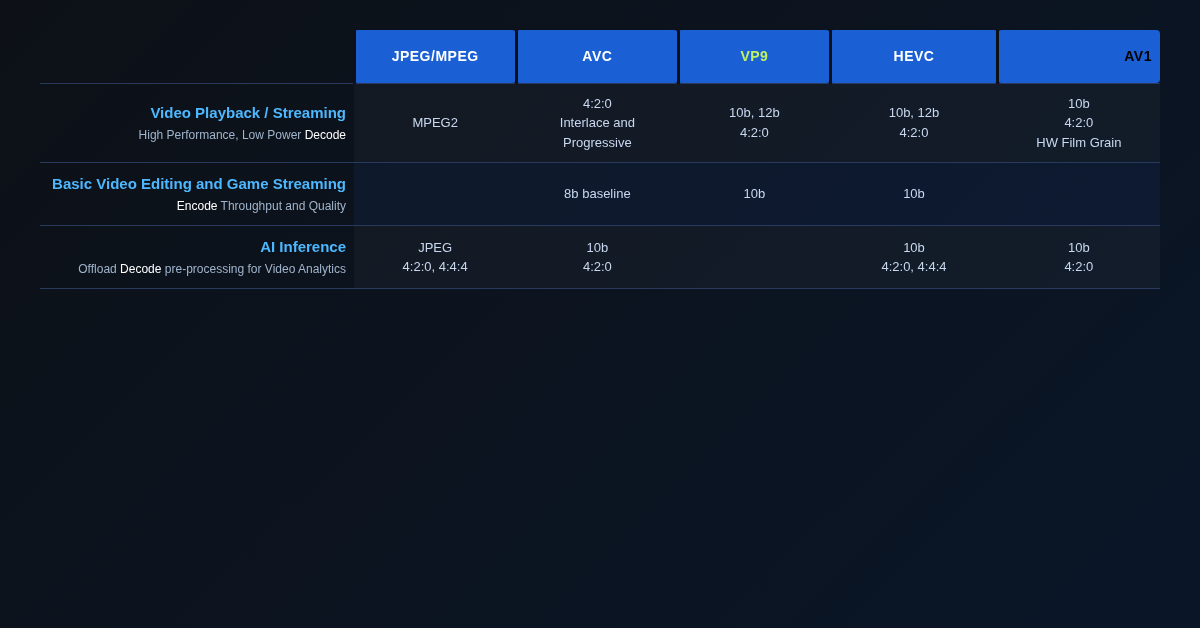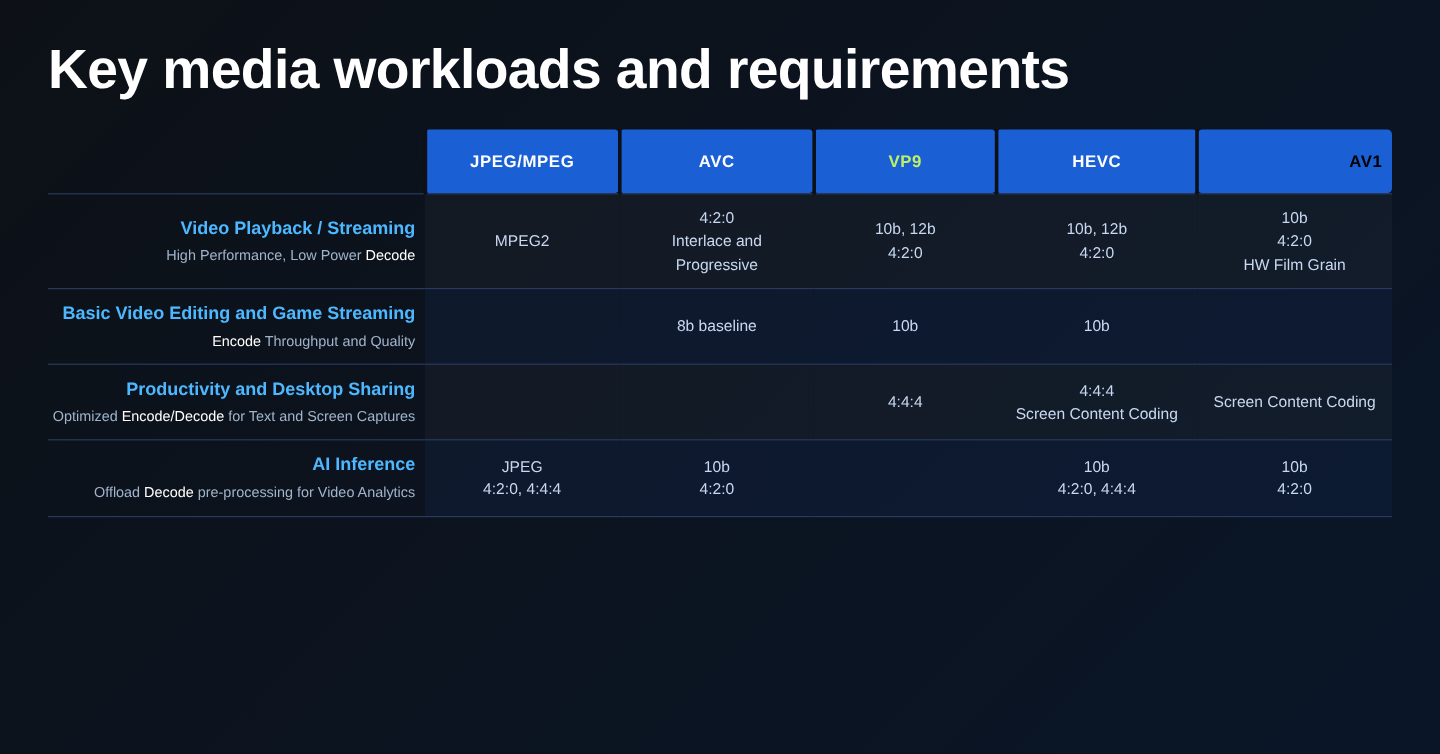--- a/index.html
+++ b/index.html
@@ -136,21 +136,20 @@
 
     
     thead th + th {
       border-left: 3px solid #0d1117;
     }
   </style>
 </head>
 <body>
 
 <div class="page-wrapper">
-  <h1 class="main-title">Key media workloads and requirements</h1>
 
   <div class="table-container">
     <table>
       <colgroup>
         <col class="col-label">
         <col class="col-jpeg">
         <col class="col-avc">
         <col class="col-vp9">
         <col class="col-hevc">
         <col class="col-av1">
@@ -184,31 +183,20 @@
           </tr>
           <tr>
             <td class="label-cell"><span class="row-title">Basic Video Editing and Game Streaming</span><span class="row-subtitle"><b>Encode</b> Throughput and Quality</span></td>
             <td></td>
             <td>8b baseline</td>
             <td>10b</td>
             <td>10b</td>
             <td></td>
           </tr>
           <tr>
-            <td class="label-cell"><span class="row-title">Productivity and Desktop Sharing</span><span class="row-subtitle">Optimized <b>Encode/Decode</b> for
-Text and Screen Captures</span></td>
-            <td></td>
-            <td></td>
-            <td>4:4:4</td>
-            <td>
-              <div class="cell-value">4:4:4<br>Screen Content Coding</div>
-            </td>
-            <td>Screen Content Coding</td>
-          </tr>
-          <tr>
             <td class="label-cell"><span class="row-title">AI Inference</span><span class="row-subtitle">Offload <b>Decode</b> pre-processing for
 Video Analytics</span></td>
             <td>
               <div class="cell-value">JPEG<br>4:2:0, 4:4:4</div>
             </td>
             <td>
               <div class="cell-value">10b<br>4:2:0</div>
             </td>
             <td></td>
             <td>

